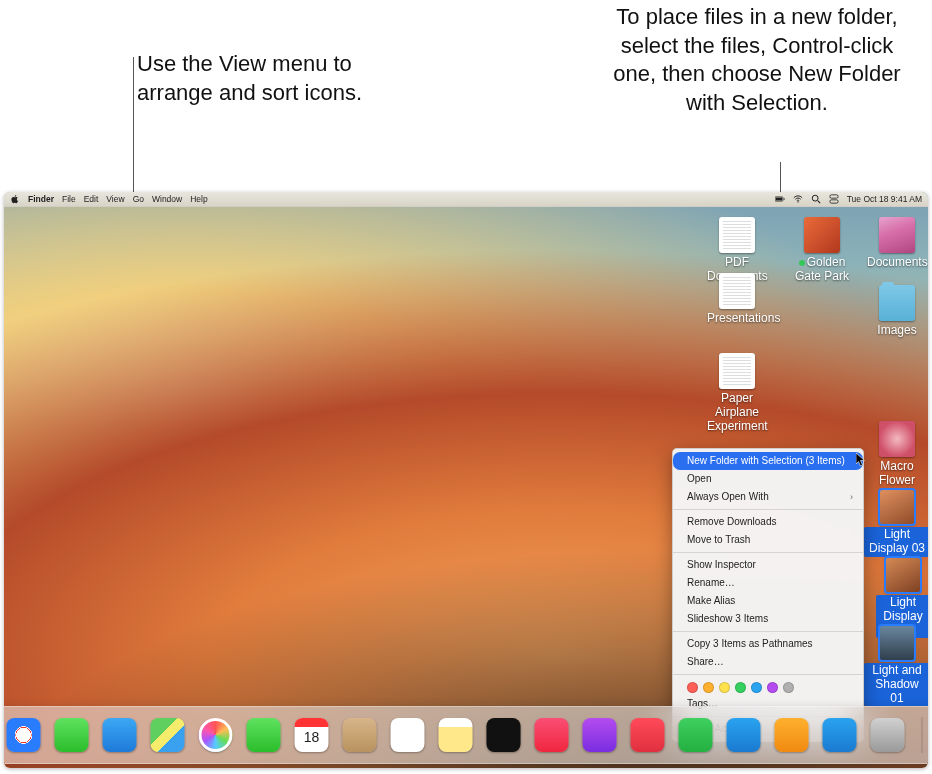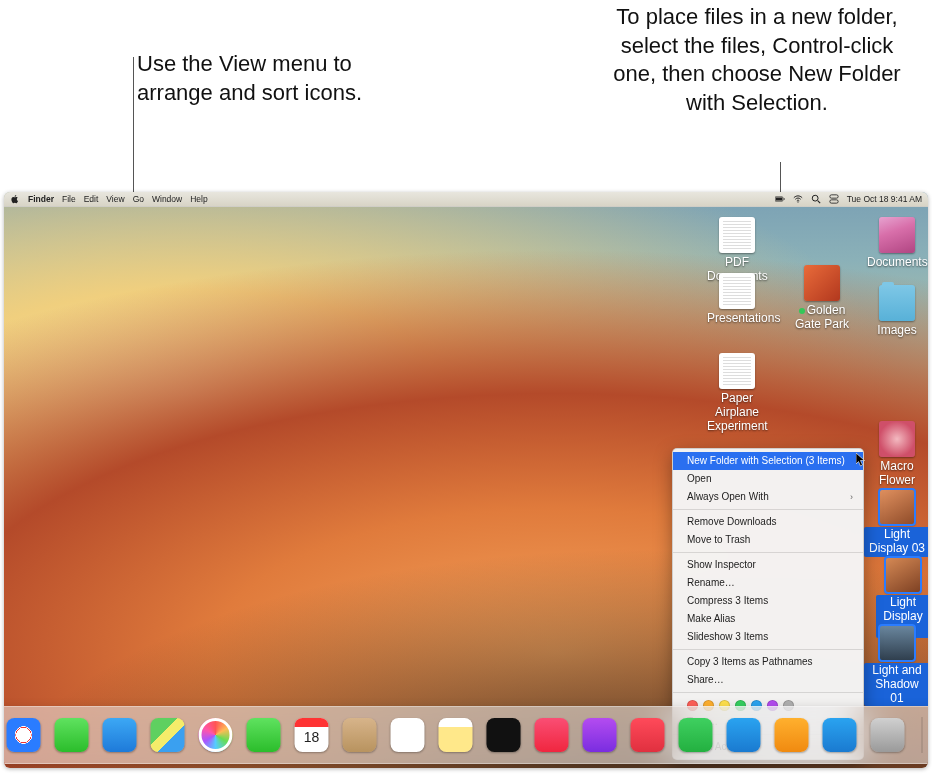--- a/index.html
+++ b/index.html
@@ -86,21 +86,21 @@
     position: absolute; width: 192px;
     background: rgba(244,244,244,.98); border: 1px solid rgba(0,0,0,.15);
     border-radius: 5px; box-shadow: 0 6px 18px rgba(0,0,0,.35);
     font-size: 10px; color: #222; padding: 3px 0;
     backdrop-filter: blur(10px);
   }
   .ctxmenu .row {
     padding: 2px 10px 2px 14px; display: flex; align-items: center; justify-content: space-between;
     cursor: default; line-height: 1.4;
   }
-  .ctxmenu .row.hl { background: #2a6ff0; color: #fff; }
+  .ctxmenu .row.hl { background: #2a6ff0; color: #fff; border-radius: 7px; }
   .ctxmenu .sep { height: 1px; background: rgba(0,0,0,.12); margin: 3px 0; }
   .ctxmenu .chev { font-size: 9px; color: #666; }
   .ctxmenu .tagrow { padding: 4px 10px 2px 14px; display:flex; gap:5px; }
   .ctxmenu .tagrow span {
     width: 11px; height: 11px; border-radius: 50%; border: 1px solid rgba(0,0,0,.15);
   }
   .cursor-arrow {
     position:absolute; width:10px; height:14px; pointer-events:none;
   }
 
@@ -209,21 +209,21 @@
     </div>
     <div class="dicon" style="left:700px; top:66px;">
       <div class="thumb doc"></div>
       <div class="label">Presentations</div>
     </div>
     <div class="dicon" style="left:700px; top:146px;">
       <div class="thumb doc"></div>
       <div class="label">Paper Airplane Experiment</div>
     </div>
 
-    <div class="dicon" style="left:785px; top:10px;margin-top:48px;">
+    <div class="dicon" style="left:785px; top:10px;">
       <div class="thumb photo1"></div>
       <div class="label"><span class="tag-dot"></span><span>Golden Gate Park</span></div>
     </div>
 
     <div class="dicon" style="left:860px; top:10px;">
       <div class="thumb photo2"></div>
       <div class="label">Documents</div>
     </div>
     <div class="dicon" style="left:860px; top:78px;">
       <div class="thumb folder"></div>
@@ -264,23 +264,20 @@
       </div>
       <div class="row">
         <span>Move to Trash</span>
       </div>
       <div class="sep"></div>
       <div class="row">
         <span>Show Inspector</span>
       </div>
       <div class="row">
         <span>Rename…</span>
-      </div>
-      <div class="row">
-        <span>Compress 3 Items</span>
       </div>
       <div class="row">
         <span>Make Alias</span>
       </div>
       <div class="row">
         <span>Slideshow 3 Items</span>
       </div>
       <div class="sep"></div>
       <div class="row">
         <span>Copy 3 Items as Pathnames</span>

